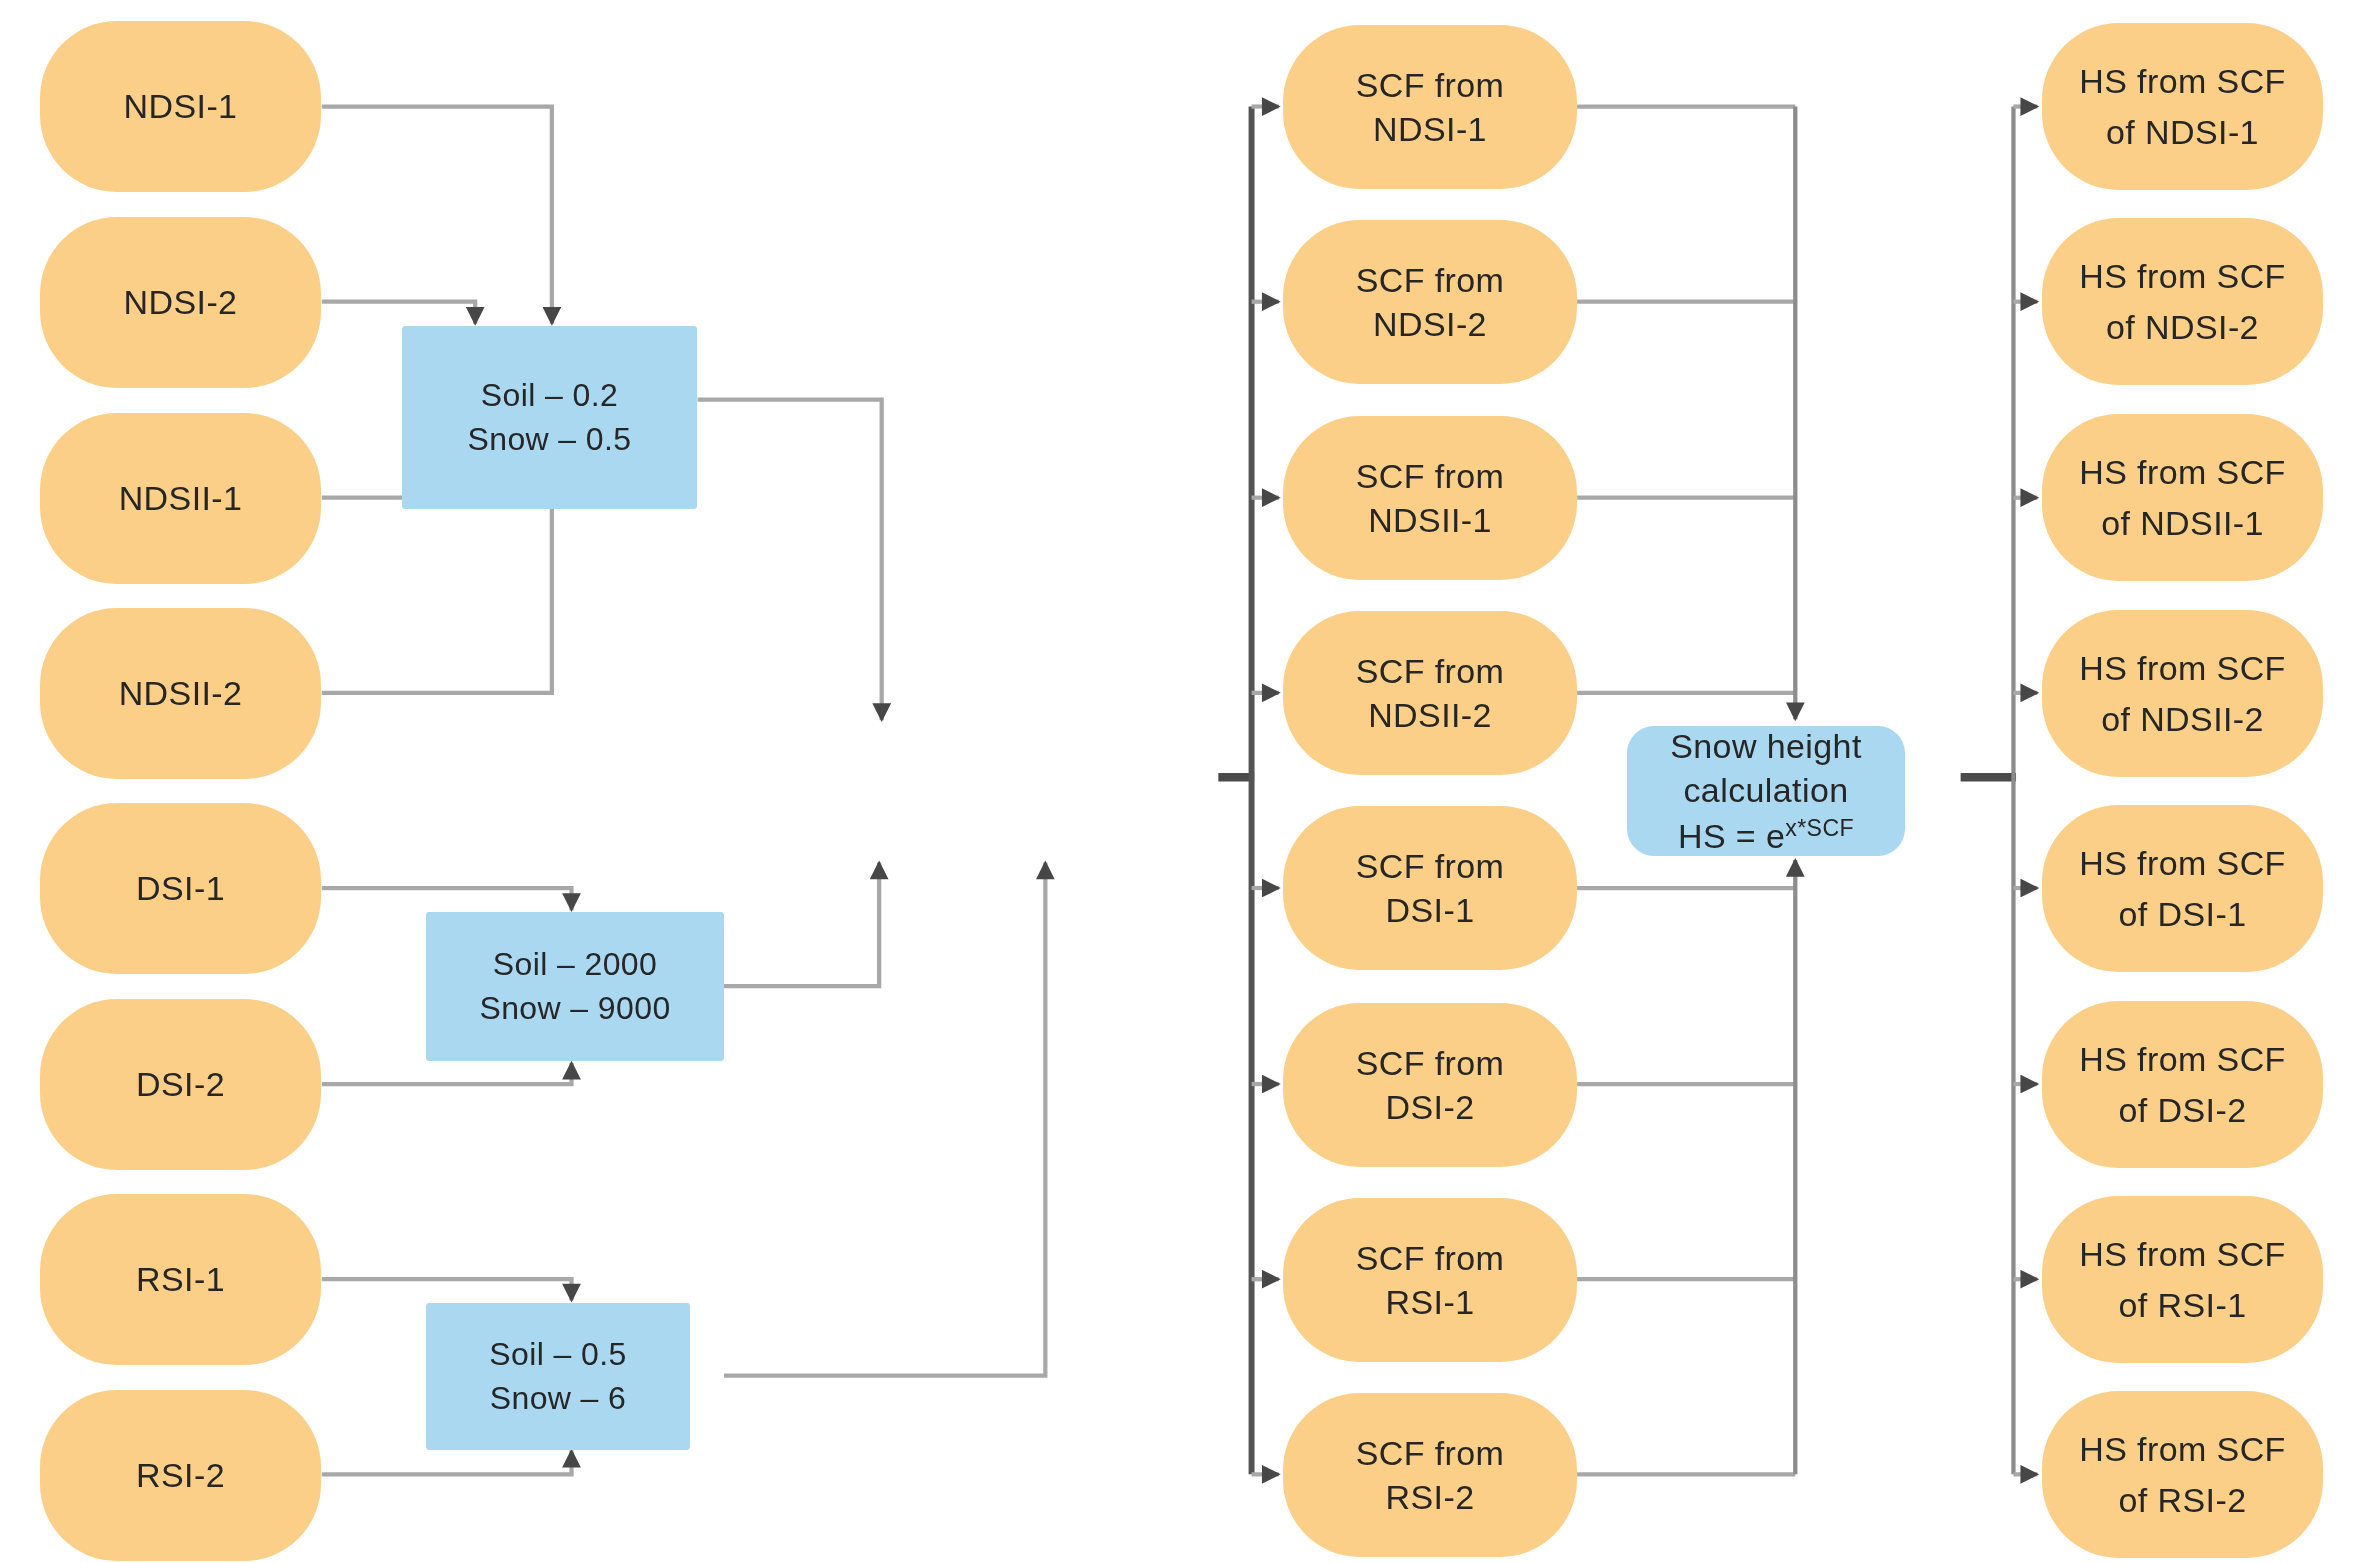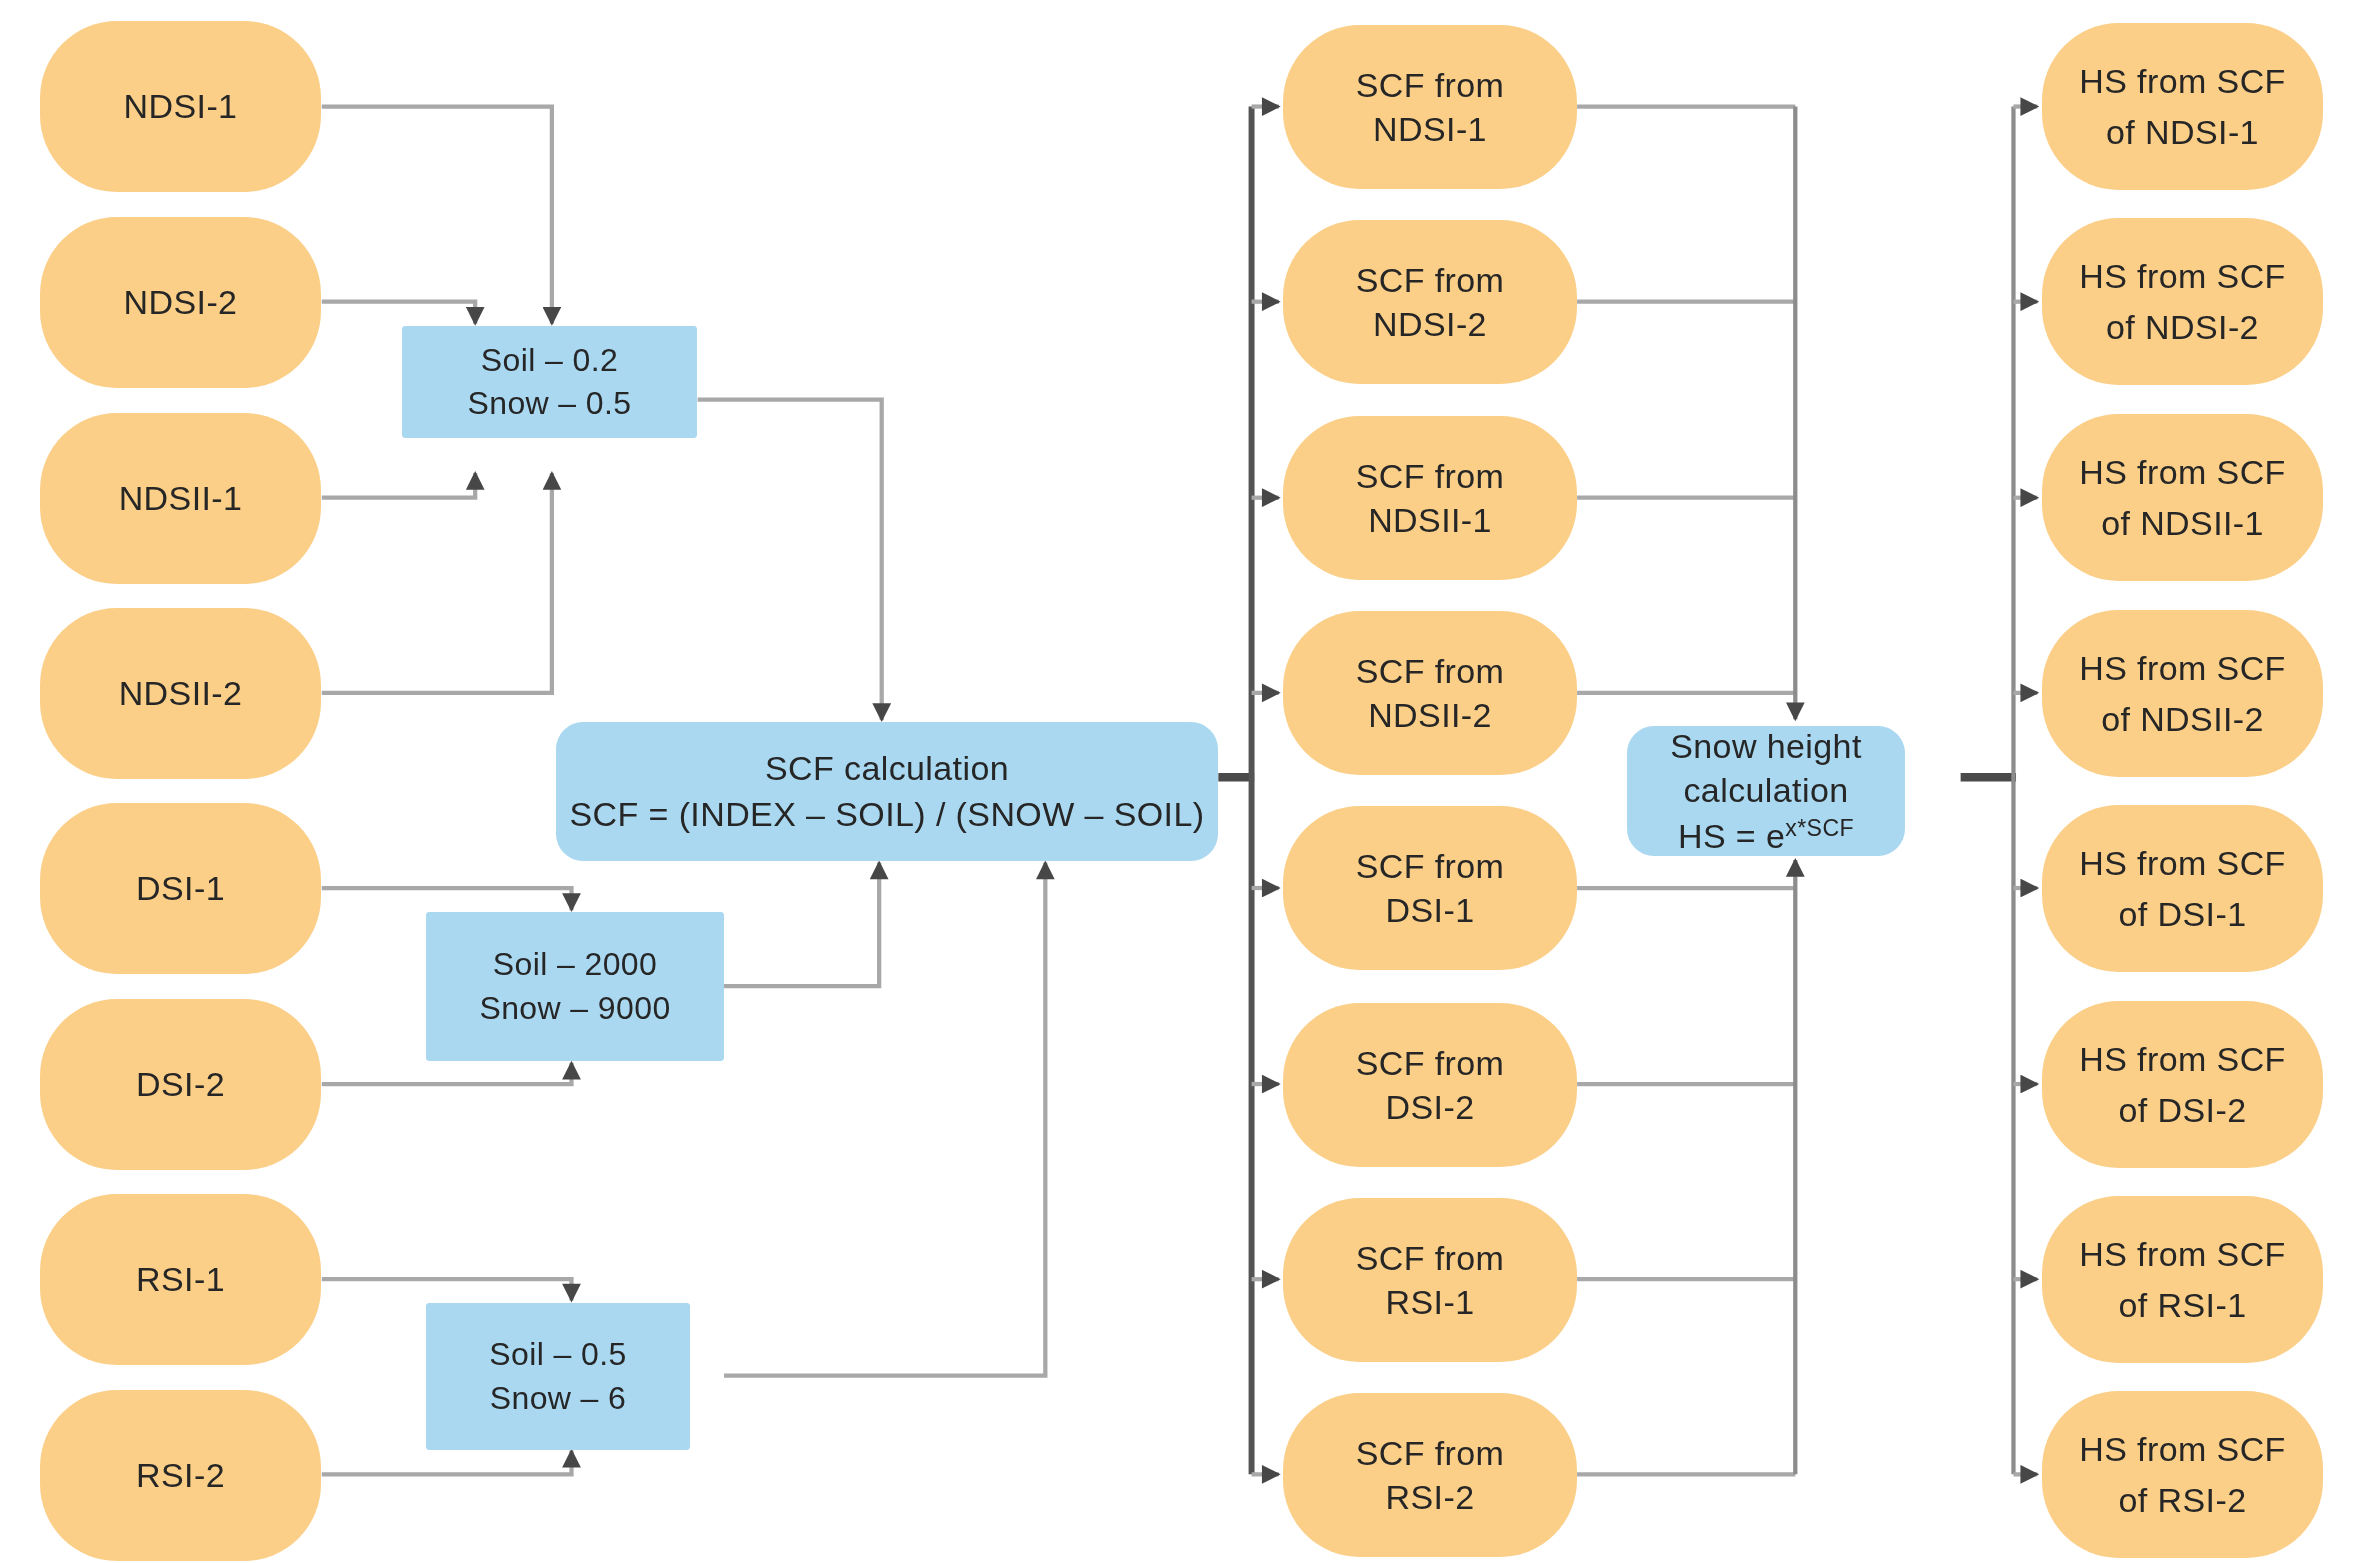--- a/index.html
+++ b/index.html
@@ -157,37 +157,33 @@
   <div class="pill pill-left" style="top:999px;">
       <span>DSI-2</span>
     </div>
   <div class="pill pill-left" style="top:1194px;">
       <span>RSI-1</span>
     </div>
   <div class="pill pill-left" style="top:1390px;">
       <span>RSI-2</span>
     </div>
 
-  <div class="thresh-box" style="left:402px; top:326px; width:295px; height:112px;">
+  <div class="thresh-box" style="left:402px; top:326px; width:295px; height:183px;">
     <div>Soil – 0.2</div>
     <div>Snow – 0.5</div>
   </div>
   <div class="thresh-box" style="left:426px; top:912px; width:298px; height:149px;">
     <div>Soil – 2000</div>
     <div>Snow – 9000</div>
   </div>
   <div class="thresh-box" style="left:426px; top:1303px; width:264px; height:147px;">
     <div>Soil – 0.5</div>
     <div>Snow – 6</div>
   </div>
 
-  <div class="calc-box" style="left:556px; top:722px; width:662px; height:139px;">
-    <div>SCF calculation</div>
-    <div class="formula">SCF = (INDEX – SOIL) / (SNOW – SOIL)</div>
-  </div>
 
   <div class="pill pill-mid" style="top:25px;">
       <span>SCF from</span>
       <span>NDSI-1</span>
     </div>
   <div class="pill pill-mid" style="top:220px;">
       <span>SCF from</span>
       <span>NDSI-2</span>
     </div>
   <div class="pill pill-mid" style="top:416px;">

